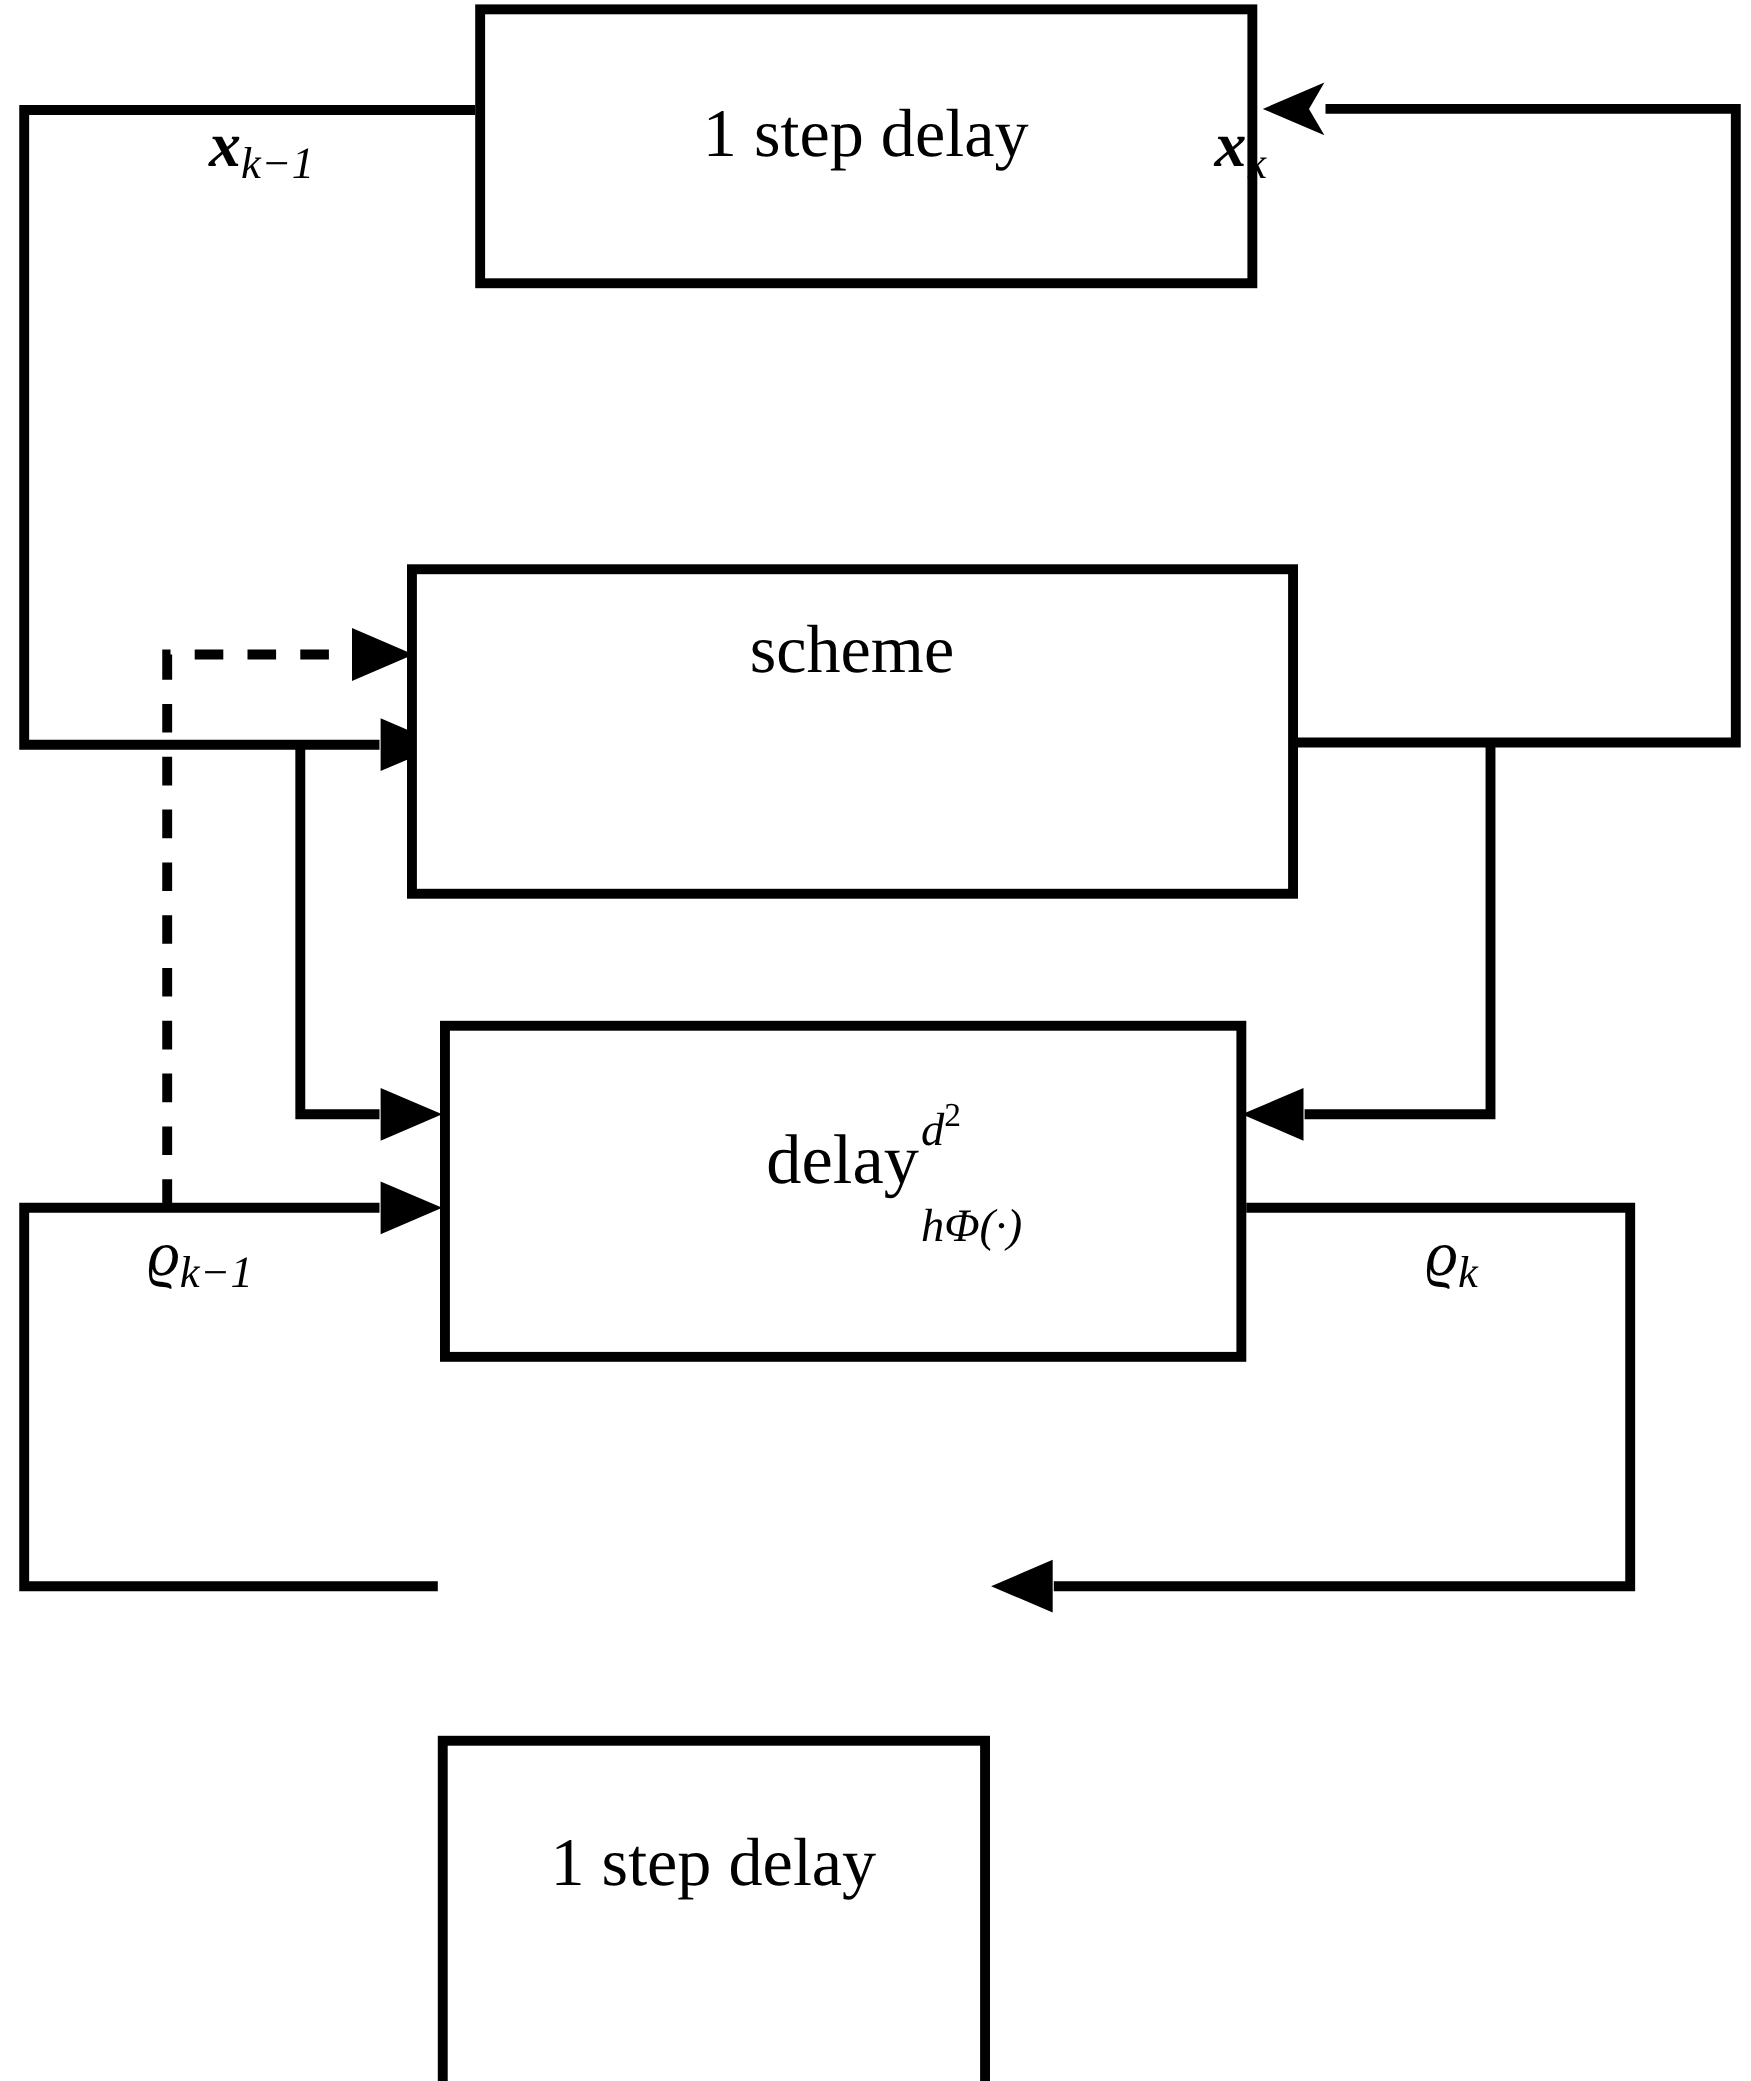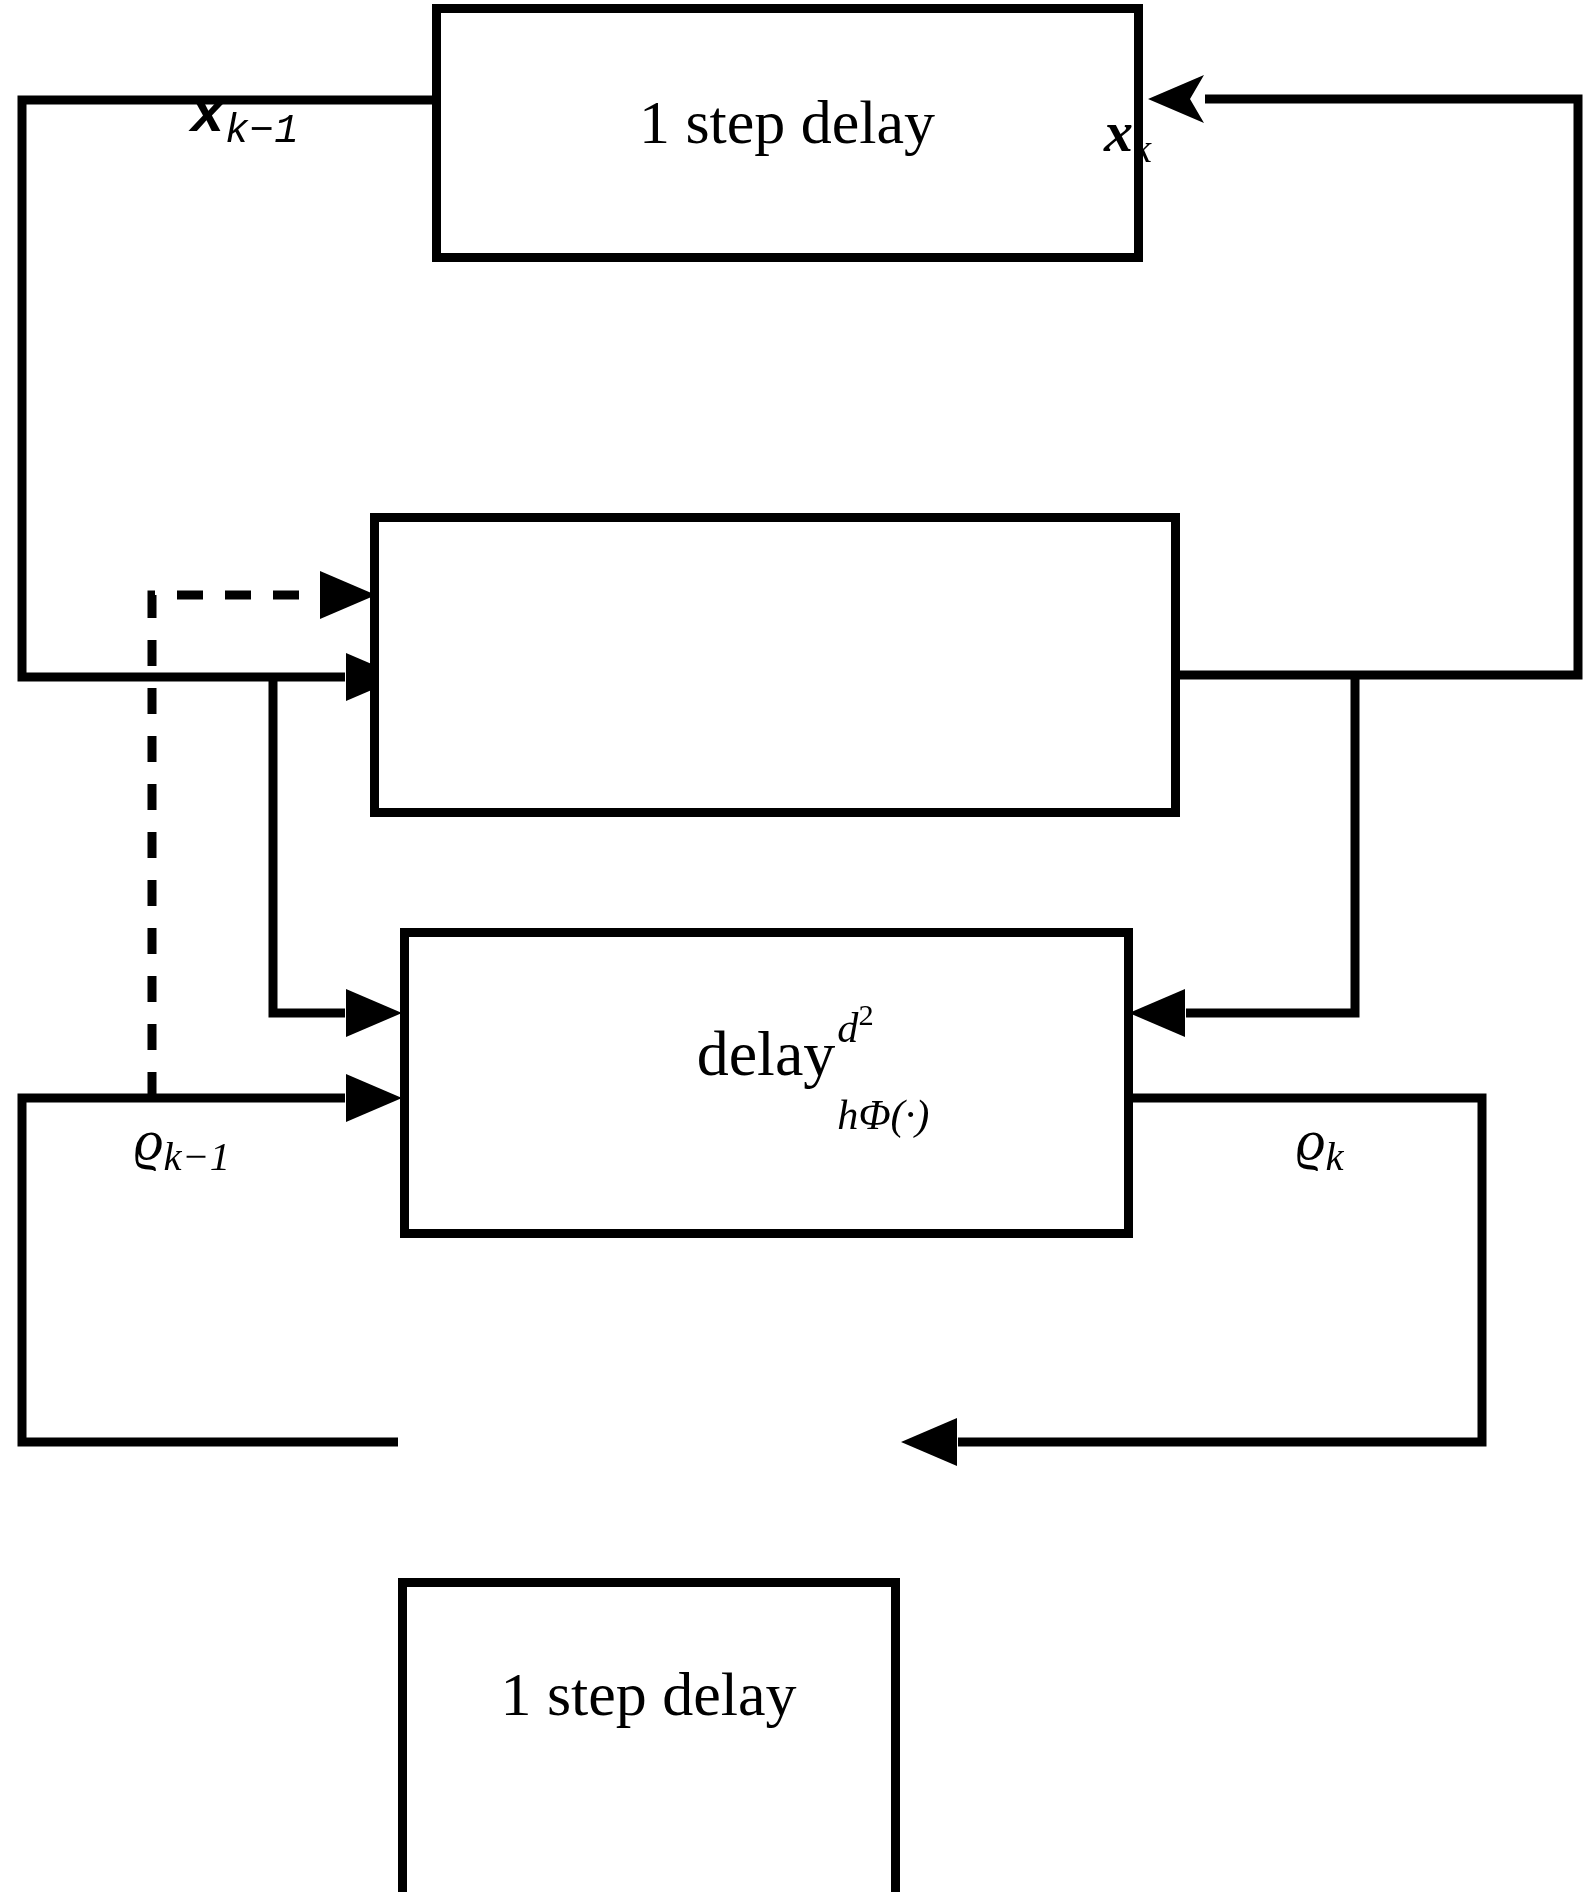--- a/index.html
+++ b/index.html
@@ -178,29 +178,30 @@
     <rect class="box-rect" x="374.5" y="517.5" width="801" height="295"></rect>
 
     <rect class="box-rect" x="404.5" y="932.5" width="724" height="301"></rect>
 
     <rect class="box-rect" x="402.5" y="1582.5" width="493" height="315"></rect>
   </svg>
 
   <div class="lbl box-label" style="left:436px; top:88px; width:702px;">1 step delay</div>
 
   <div class="lbl box-label two-line" style="left:374px; top:555px; width:801px;">
+    <div>scheme</div>
   </div>
 
   <div class="lbl" style="left:404px; top:1018px; width:724px; text-align:center;">
     <span class="prox-expr"><span class="op">delay</span><span class="scripts"><span class="sup"><span>d</span><span class="sup2">2</span></span><span class="sub2">hΦ(·)</span></span></span>
   </div>
 
   <div class="lbl box-label" style="left:402px; top:1660px; width:493px;">1 step delay</div>
 
-  <div class="lbl sig-label" style="left:190px; top:84px;font-family:Liberation Mono, monospace;">
+  <div class="lbl sig-label" style="left:190px; top:100px;">
     <span class="bvar">x</span><span class="sub">k−1</span>
   </div>
 
   <div class="lbl sig-label" style="left:1104px; top:100px;">
     <span class="bvar">x</span><span class="sub">k</span>
   </div>
 
   <div class="lbl sig-label" style="left:134px; top:1108px;">
     <span class="varrho">ϱ</span><span class="sub">k−1</span>
   </div>

